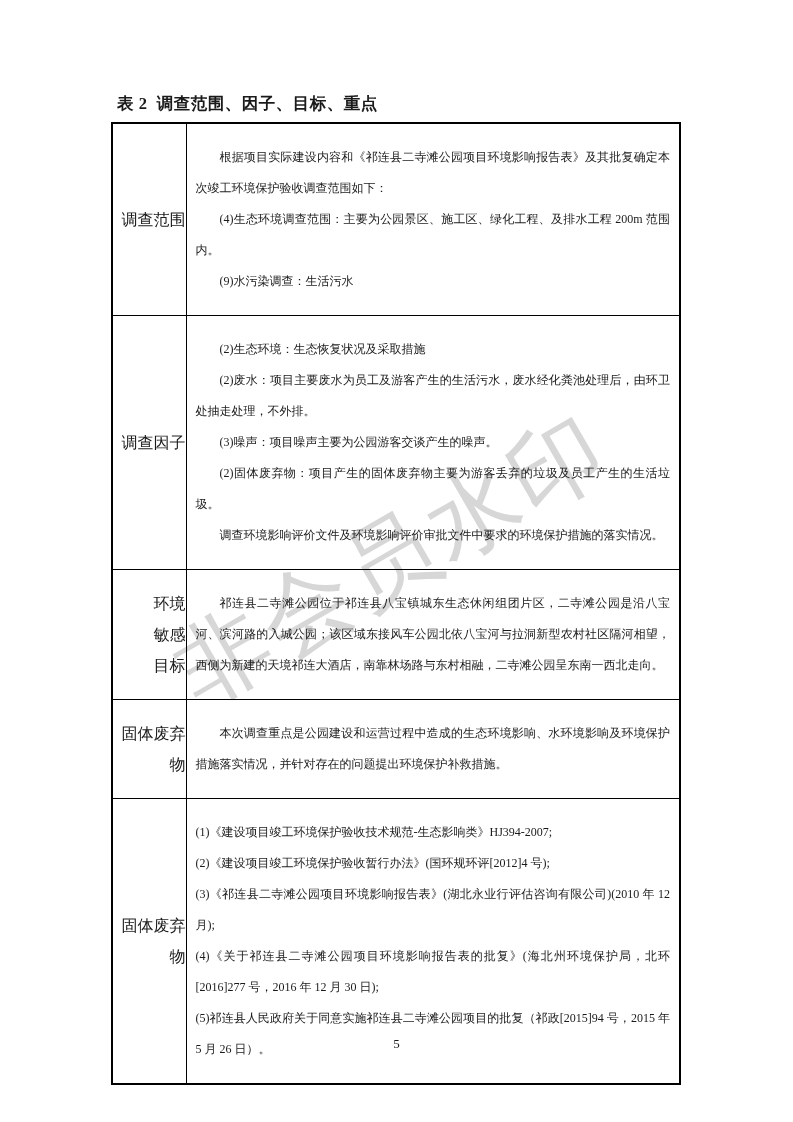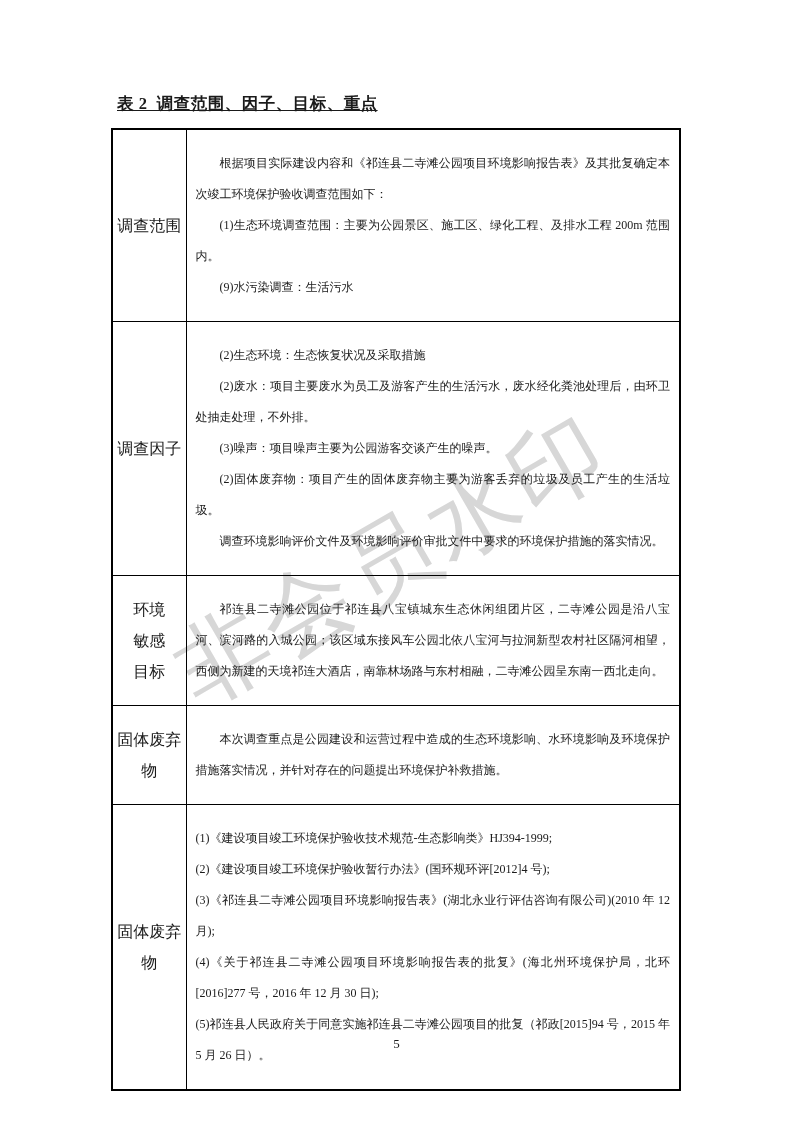--- a/index.html
+++ b/index.html
@@ -39,41 +39,40 @@
     left: 111px;
     top: 93px;
     width: 572px;
     z-index: 1;
   }
 
   .doc-title {
     font-size: 16.5px;
     font-weight: bold;
     padding-left: 6px;
-    margin-bottom: 13px;
+    margin-bottom: 7px;
     letter-spacing: 0.5px;
     white-space: pre;
-    text-decoration: underline;
   }
 
   table.info-table {
     width: 570px;
     border-collapse: collapse;
     border: 2px solid #000;
     table-layout: fixed;
   }
   table.info-table td {
     border: 1px solid #000;
     vertical-align: middle;
     background: transparent;
   }
 
   td.label-cell {
     width: 74px;
-    text-align: center;
+    text-align: right;
     font-size: 16px;
     line-height: 31px;
     white-space: pre-line;
   }
   td.content-cell {
     padding: 18px 9px;
     font-size: 12px;
     line-height: 31px;
     text-align: justify;
   }
@@ -106,21 +105,21 @@
   <div class="content">
 
     <div class="doc-title">表 2  调查范围、因子、目标、重点</div>
 
     <table class="info-table">
       <tbody>
         <tr class="r0">
           <td class="label-cell">调查范围</td>
           <td class="content-cell">
             <p class="indent">根据项目实际建设内容和《祁连县二寺滩公园项目环境影响报告表》及其批复确定本次竣工环境保护验收调查范围如下：</p>
-            <p class="indent">(1)生态环境调查范围：主要为公园景区、施工区、绿化工程、及排水工程 200m 范围内。</p>
+            <p class="indent">(4)生态环境调查范围：主要为公园景区、施工区、绿化工程、及排水工程 200m 范围内。</p>
             <p class="indent">(9)水污染调查：生活污水</p>
           </td>
         </tr>
 
         <tr class="r1">
           <td class="label-cell">调查因子</td>
           <td class="content-cell">
             <p class="indent">(2)生态环境：生态恢复状况及采取措施</p>
             <p class="indent">(2)废水：项目主要废水为员工及游客产生的生活污水，废水经化粪池处理后，由环卫处抽走处理，不外排。</p>
             <p class="indent">(3)噪声：项目噪声主要为公园游客交谈产生的噪声。</p>
@@ -141,21 +140,21 @@
         <tr class="r3">
           <td class="label-cell">固体废弃物</td>
           <td class="content-cell">
             <p class="indent">本次调查重点是公园建设和运营过程中造成的生态环境影响、水环境影响及环境保护措施落实情况，并针对存在的问题提出环境保护补救措施。</p>
           </td>
         </tr>
 
         <tr class="r4">
           <td class="label-cell">固体废弃物</td>
           <td class="content-cell">
-            <p>(1)《建设项目竣工环境保护验收技术规范-生态影响类》HJ394-1999;</p>
+            <p>(1)《建设项目竣工环境保护验收技术规范-生态影响类》HJ394-2007;</p>
             <p>(2)《建设项目竣工环境保护验收暂行办法》(国环规环评[2012]4 号);</p>
             <p>(3)《祁连县二寺滩公园项目环境影响报告表》(湖北永业行评估咨询有限公司)(2010 年 12 月);</p>
             <p>(4)《关于祁连县二寺滩公园项目环境影响报告表的批复》(海北州环境保护局，北环[2016]277 号，2016 年 12 月 30 日);</p>
             <p>(5)祁连县人民政府关于同意实施祁连县二寺滩公园项目的批复（祁政[2015]94 号，2015 年 5 月 26 日）。</p>
           </td>
         </tr>
       </tbody>
     </table>
   </div>
 

